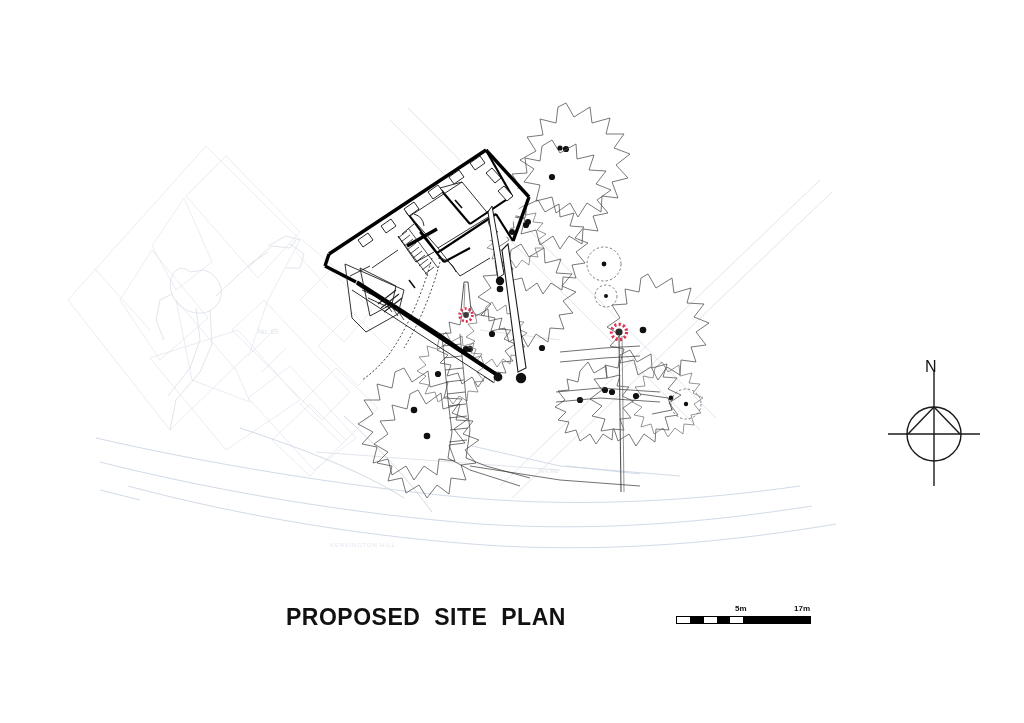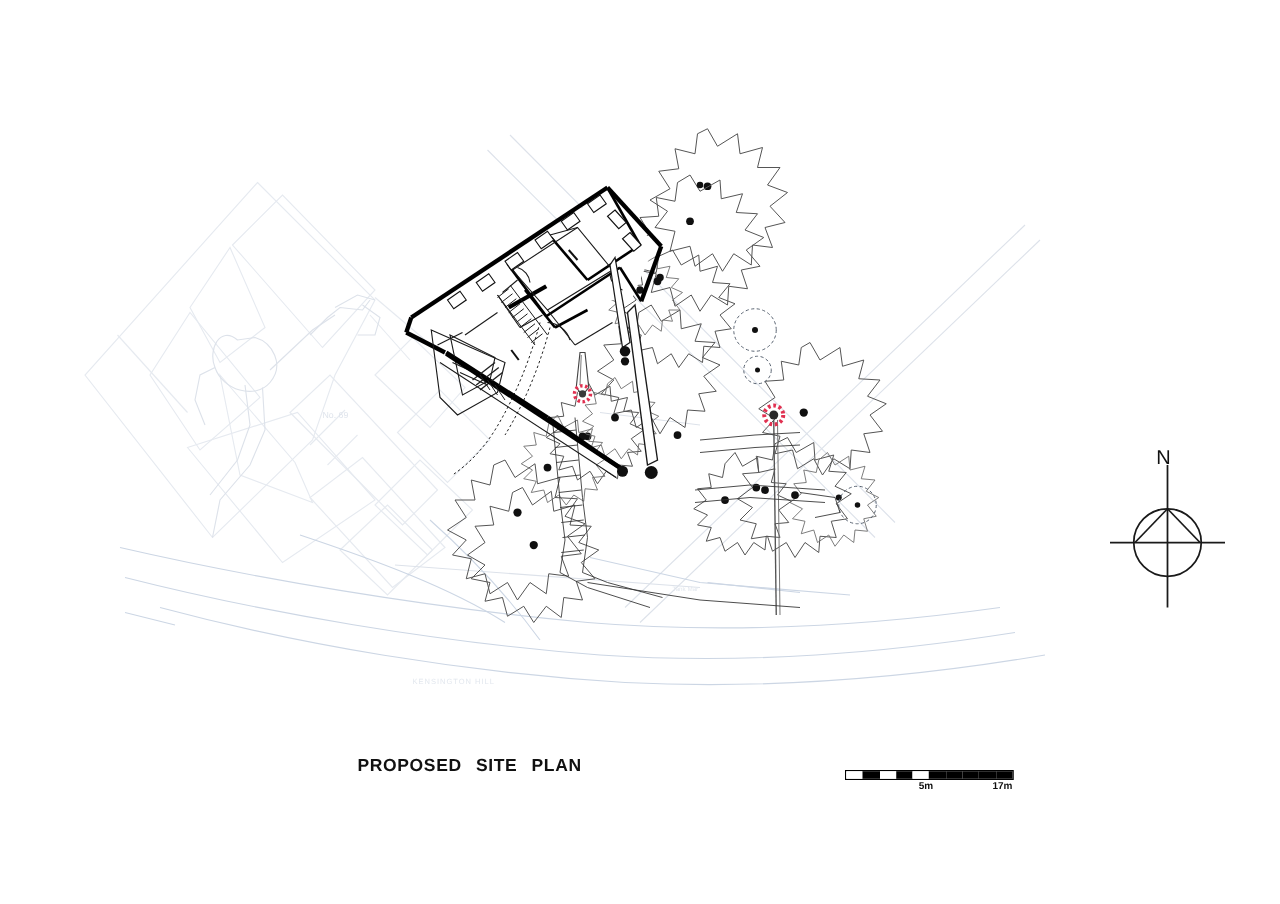--- a/index.html
+++ b/index.html
@@ -30,21 +30,21 @@
     height: 723px;
     display: block;
   }
 
   
   #drawing-title {
     position: absolute;
     left: 286px;
     top: 604px;
     font-family: "Liberation Sans", sans-serif;
-    font-size: 14px;
+    font-size: 23px;
     font-weight: bold;
     letter-spacing: 0.5px;
     word-spacing: 7px;
     color: #111111;
     white-space: nowrap;
   }
 
   
   #scale-bar-block {
     position: absolute;
@@ -58,21 +58,20 @@
     height: 12px;
     width: 135px;
   }
   .scale-label {
     position: absolute;
     font-family: "Liberation Sans", sans-serif;
     font-size: 8px;
     font-weight: bold;
     color: #111111;
     white-space: nowrap;
-    margin-top: 20px;
   }
   #scale-label-mid { left: 59px; top: 0px; }
   #scale-label-end { left: 118px; top: 0px; }
   #scale-bar-graphic {
     position: absolute;
     left: 0;
     top: 12px;
     width: 135px;
     height: 8px;
     border: 1px solid #000000;

